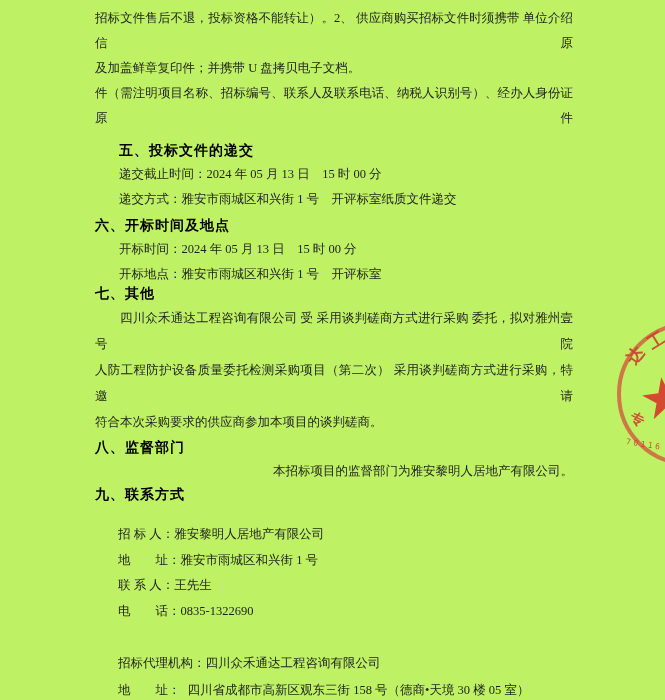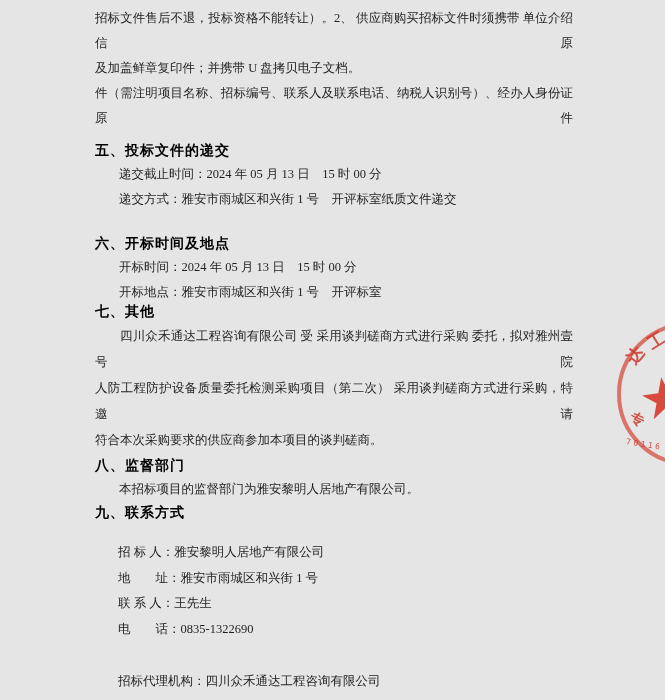--- a/index.html
+++ b/index.html
@@ -1,37 +1,37 @@
 <!DOCTYPE html>
 <html><head>
 <meta charset="utf-8">
 <style>
   html,body { margin:0; padding:0; background:#ffffff; }
   .page {
-    position:relative; width:665px; height:700px; background:#e5e5e5;
+    position:relative; width:665px; height:700px; background:#bef264;
     overflow:hidden; font-family:"Liberation Serif","DejaVu Serif",serif;
     font-size:12.5px; color:#1f1f1f;
   }
   .content { position:absolute; left:95px; top:6px; width:478px; }
   .pline { line-height:25px; }
   .s7 .pline { line-height:26px; }
   .fill { text-align:justify; text-align-last:justify; }
   .firstind { text-indent:25px; }
   h2.sec {
     font-family:"Liberation Sans","DejaVu Sans",sans-serif;
     font-size:14px; font-weight:bold; color:#000;
     line-height:24px; margin:0; letter-spacing:1px;
   }
-  #h5 { margin-top:7px; }
-  #h6 { margin-top:19px; }
+  #h5 { margin-top:7px;margin-left:24px; }
+  #h6 { margin-top:1px; }
   #h7 { margin-top:-6px; }
   #h8 { margin-top:0; }
   #h9 { margin-top:-2px; }
   .item { line-height:25px; padding-left:24px; }
-  .s8line { line-height:25px; padding-left:24px; }
+  .s8line { line-height:25px; padding-left:24px;text-align:right; }
   .rows { padding-left:23px; }
   .tenderer { margin-top:16px; }
   .tenderer .row { line-height:25.6px; }
   .agency { margin-top:26px; }
   .agency .row { line-height:26.6px; }
   .val.gap { margin-left:7px; }
   
   .stamp { position:absolute; left:0; top:0; width:665px; height:700px; pointer-events:none; }
   .seal-ring {
     position:absolute; left:617px; top:322px; width:144px; height:144px;

